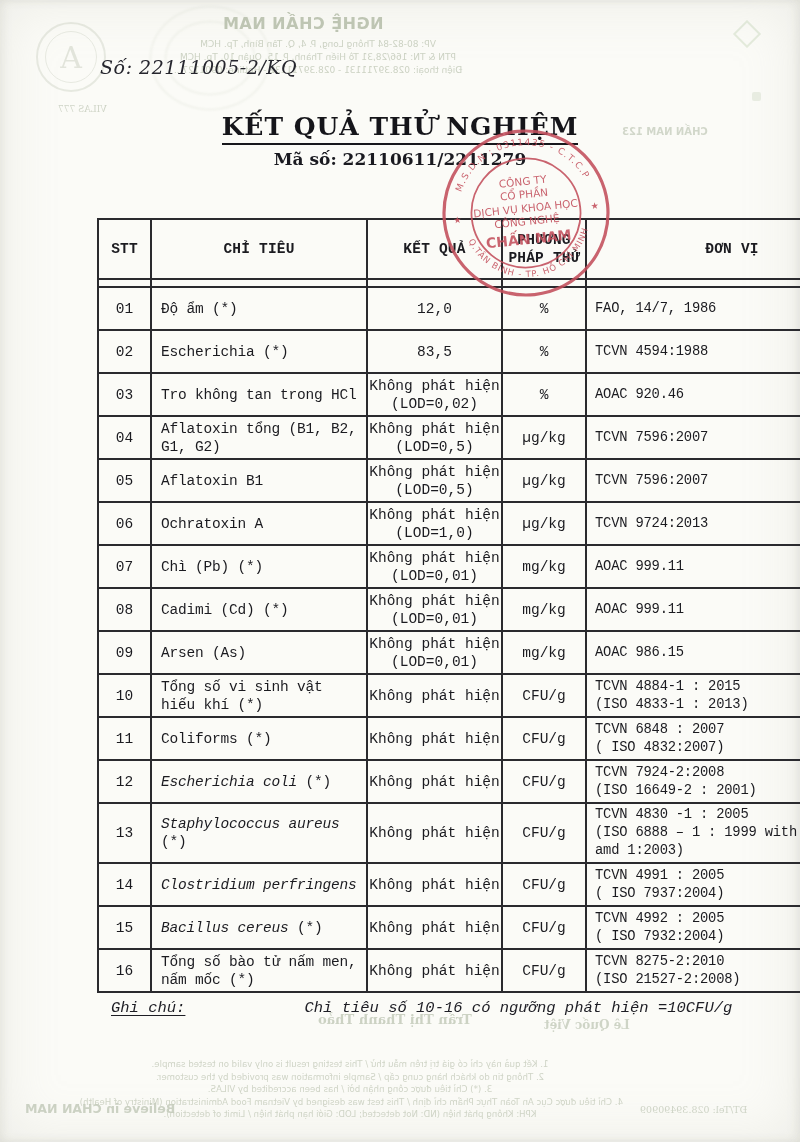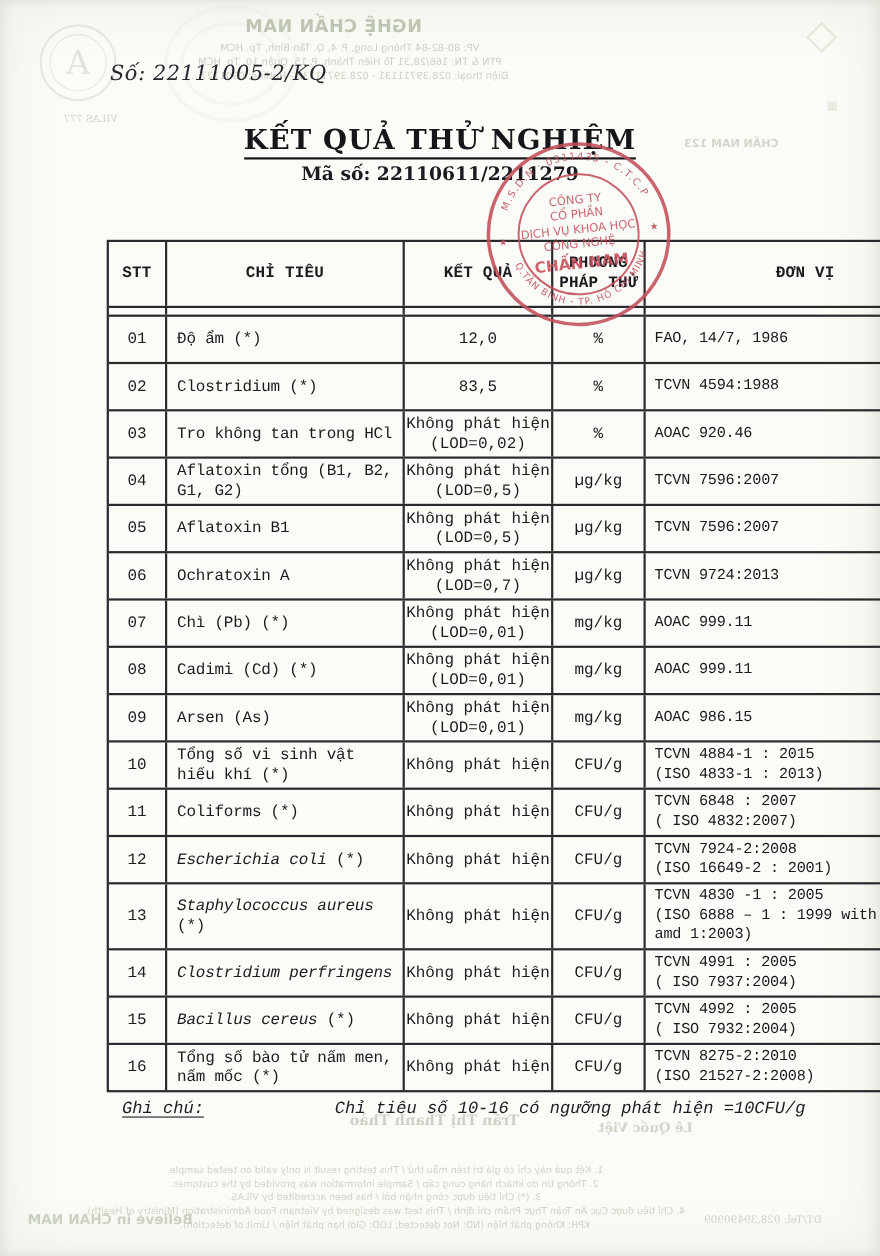--- a/index.html
+++ b/index.html
@@ -127,21 +127,21 @@
   </div>
   <div class="td c-unit" data-name="row-unit">%</div>
   <div class="td c-method" data-name="row-method">
     <span class="line" data-name="row-method-line">FAO, 14/7, 1986</span>
 
   </div>
 </div>
           <div class="tr" data-name="table-row">
   <div class="td c-stt" data-name="row-stt">02</div>
   <div class="td c-param" data-name="row-parameter">
-              <span><i data-name="row-parameter-italic"></i><span data-name="row-parameter-text">Clostridium (*)</span></span>
+              <span><i data-name="row-parameter-italic"></i><span data-name="row-parameter-text">Escherichia (*)</span></span>
             </div>
   <div class="td c-result" data-name="row-result">
     <span class="line" data-name="row-result-value">83,5</span>
 
   </div>
   <div class="td c-unit" data-name="row-unit">%</div>
   <div class="td c-method" data-name="row-method">
     <span class="line" data-name="row-method-line">TCVN 4594:1988</span>
 
   </div>
@@ -191,21 +191,21 @@
 
   </div>
 </div>
           <div class="tr" data-name="table-row">
   <div class="td c-stt" data-name="row-stt">06</div>
   <div class="td c-param" data-name="row-parameter">
               <span><i data-name="row-parameter-italic"></i><span data-name="row-parameter-text">Ochratoxin A</span></span>
             </div>
   <div class="td c-result" data-name="row-result">
     <span class="line" data-name="row-result-value">Không phát hiện</span>
-    <span class="line" data-name="row-result-lod">(LOD=0,7)</span>
+    <span class="line" data-name="row-result-lod">(LOD=1,0)</span>
   </div>
   <div class="td c-unit" data-name="row-unit">µg/kg</div>
   <div class="td c-method" data-name="row-method">
     <span class="line" data-name="row-method-line">TCVN 9724:2013</span>
 
   </div>
 </div>
           <div class="tr" data-name="table-row">
   <div class="td c-stt" data-name="row-stt">07</div>
   <div class="td c-param" data-name="row-parameter">

